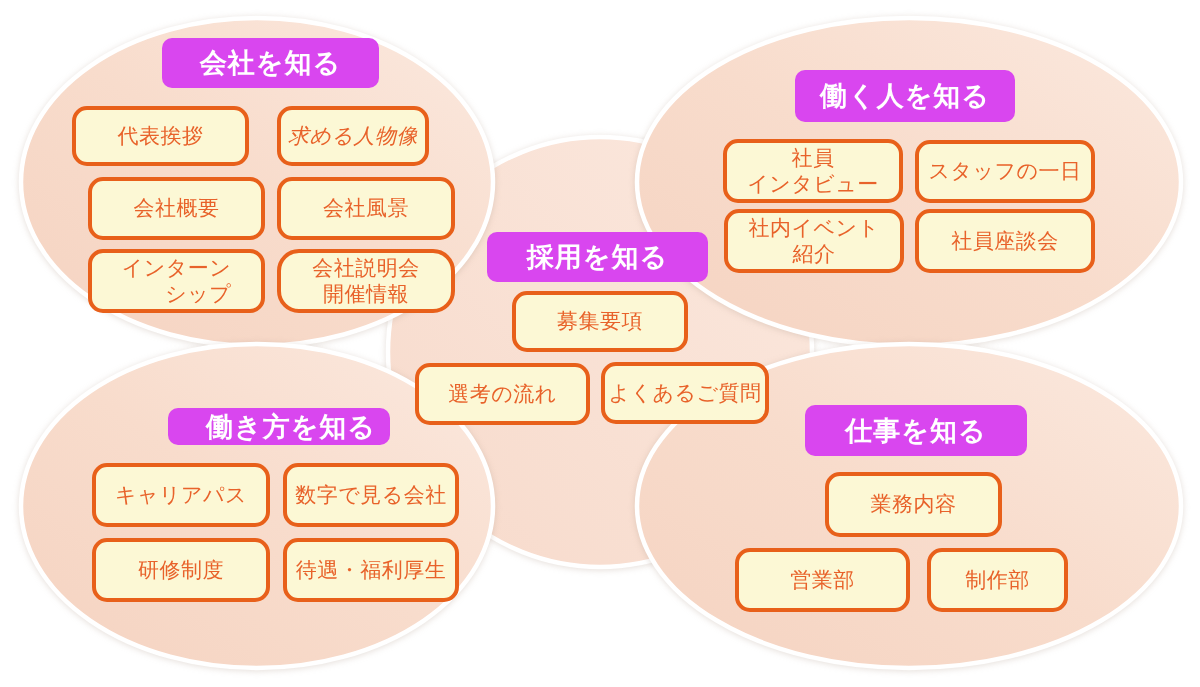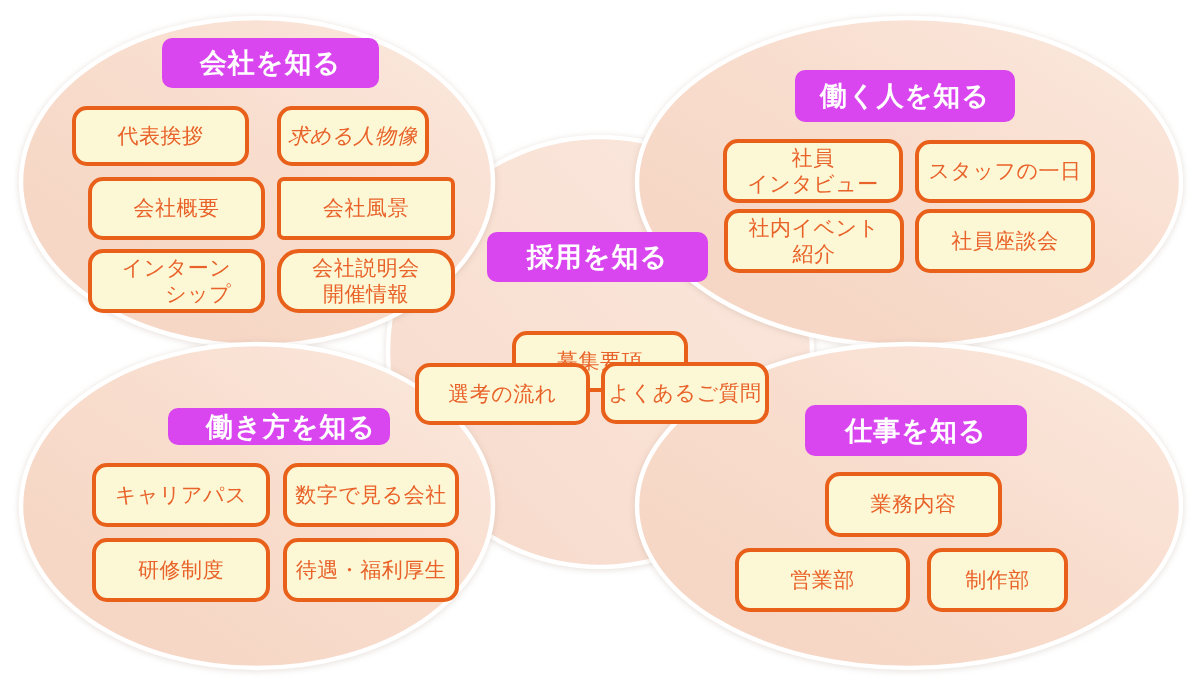--- a/index.html
+++ b/index.html
@@ -18,32 +18,32 @@
     position:absolute;display:flex;align-items:center;justify-content:center;
     background:#fcf8d5;border:4px solid #e8601a;border-radius:15px;
     color:#e8622a;font-size:21px;font-weight:500;line-height:1.25;
     text-align:center;box-sizing:border-box;white-space:pre-line;letter-spacing:0.5px;
   }
   
   .g1-h{left:162px;top:38px;width:217px;height:50px;}
   .g1-b1{left:72px;top:106px;width:177px;height:60px;}
   .g1-b2{left:277px;top:106px;width:152px;height:60px;font-style:italic;}
   .g1-b3{left:88px;top:177px;width:177px;height:63px;}
-  .g1-b4{left:277px;top:177px;width:178px;height:63px;border-radius:7px;}
+  .g1-b4{left:277px;top:177px;width:178px;height:63px;}
   .g1-b5{left:88px;top:249px;width:177px;height:64px;text-align:right;}
   .g1-b6{left:277px;top:249px;width:178px;height:64px;border-radius:22px;}
   
   .g2-h{left:795px;top:70px;width:220px;height:52px;}
   .g2-b1{left:723px;top:139px;width:180px;height:64px;}
   .g2-b2{left:915px;top:140px;width:180px;height:63px;}
   .g2-b3{left:724px;top:209px;width:180px;height:64px;}
   .g2-b4{left:915px;top:209px;width:180px;height:64px;}
   
   .g3-h{left:487px;top:232px;width:221px;height:50px;}
-  .g3-b1{left:512px;top:291px;width:176px;height:61px;margin-top:40px;}
+  .g3-b1{left:512px;top:291px;width:176px;height:61px;}
   .g3-b2{left:415px;top:363px;width:175px;height:62px;}
   .g3-b3{left:601px;top:362px;width:168px;height:62px;}
   
   .g4-h{left:168px;top:408px;width:222px;height:37px;padding-left:24px;}
   .g4-b1{left:92px;top:463px;width:178px;height:64px;}
   .g4-b2{left:283px;top:463px;width:176px;height:64px;}
   .g4-b3{left:92px;top:538px;width:178px;height:64px;}
   .g4-b4{left:283px;top:538px;width:176px;height:64px;}
   
   .g5-h{left:805px;top:405px;width:222px;height:51px;}

